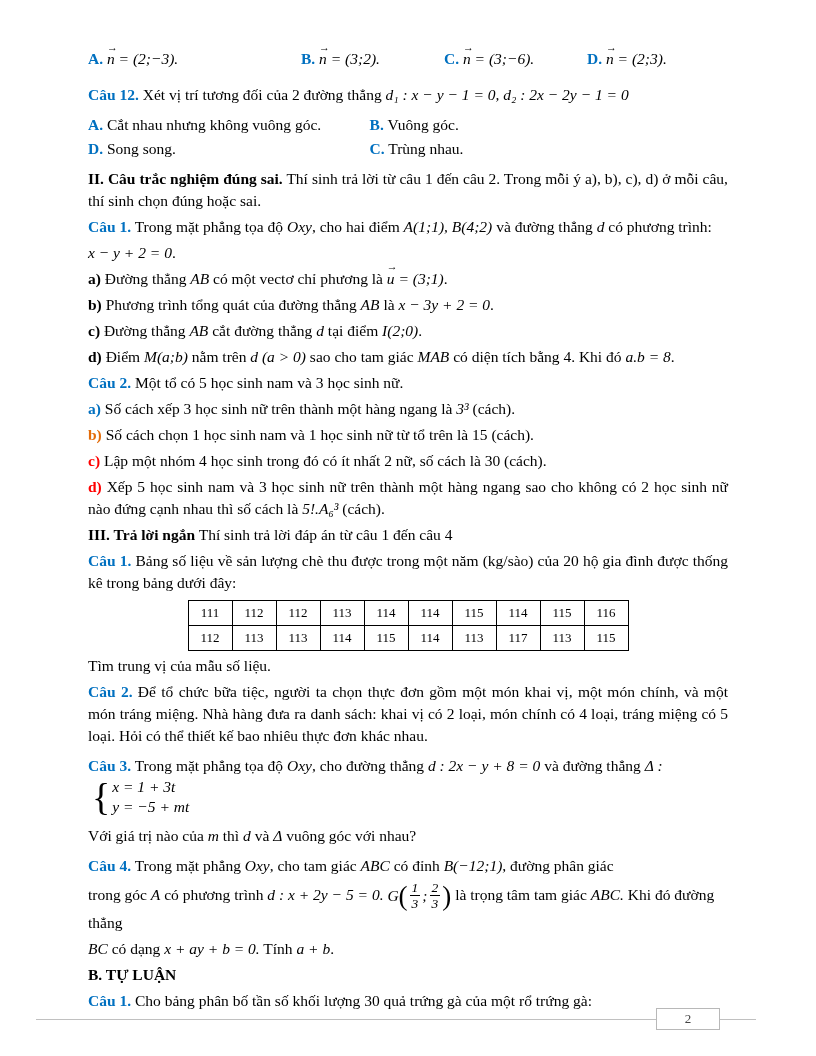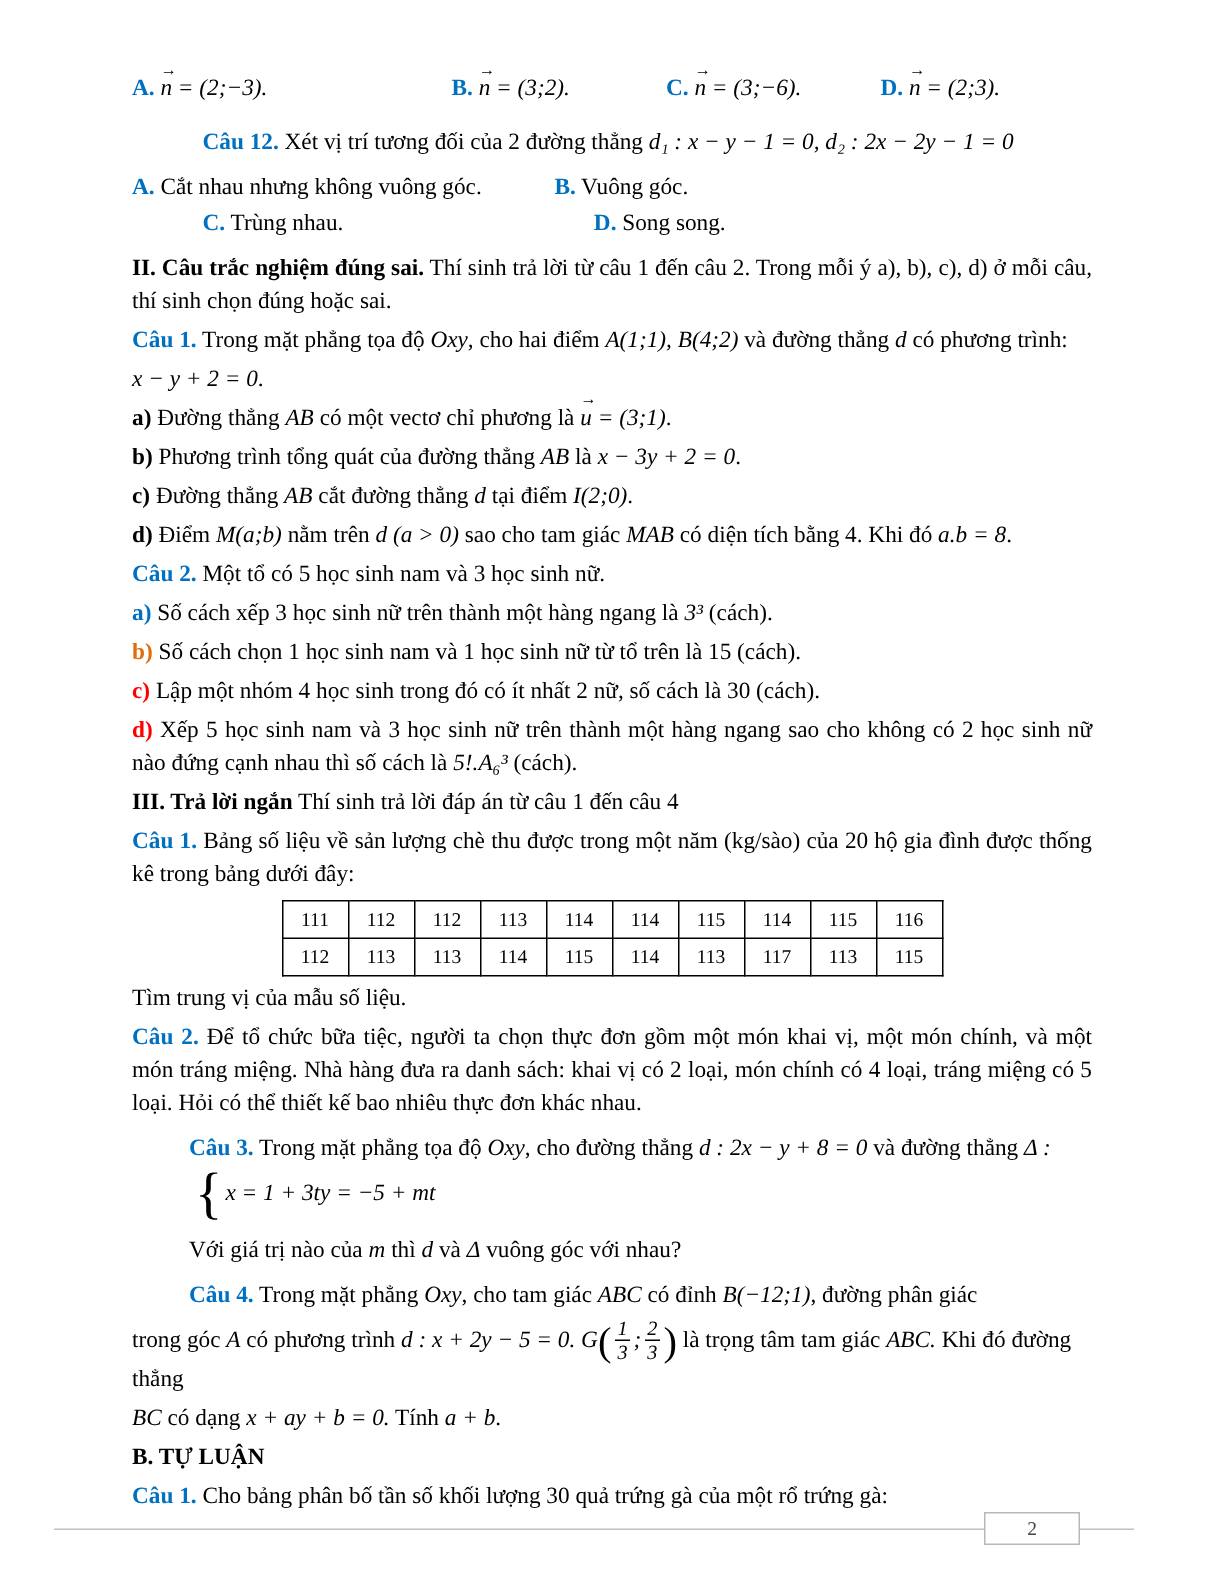--- a/index.html
+++ b/index.html
@@ -8,29 +8,29 @@
     font-family:"Liberation Serif",serif;font-size:15.5px;color:#000;text-decoration:underline;
   }
   .content{position:absolute;left:88px;top:50px;width:640px;}
   p{margin:0 0 4px 0;line-height:1.42;}
   .just{text-align:justify;}
   .math{font-style:italic;}
   .lbl{color:#0070C0;font-weight:bold;}
   b{font-weight:bold;}
   .row4{display:grid;grid-template-columns:213px 143px 143px 1fr;margin-bottom:16px;}
   .row2{display:grid;grid-template-columns:44% 56%;margin-bottom:6px;}
-  .mb10{margin-bottom:10px;margin-left:47px;}
-  .mt8{margin-top:8px;margin-left:38px;}
+  .mb10{margin-bottom:10px;}
+  .mt8{margin-top:8px;}
   .vec{position:relative;display:inline-block;font-style:italic;}
   .vec::after{content:"→";position:absolute;left:0;top:-0.8em;font-size:0.7em;font-style:normal;}
   .dtable{border-collapse:collapse;margin:6px auto 4px auto;}
   .dtable td{border:1px solid #000;width:43px;height:24px;text-align:center;font-size:13px;padding:0;}
   .sys{display:inline-flex;align-items:center;vertical-align:middle;margin-left:4px;}
   .sys .brace{font-size:38px;line-height:1;font-style:normal;font-weight:400;}
-  .sys .lines{display:inline-flex;font-style:italic;line-height:1.3;margin-left:2px;}
+  .sys .lines{display:inline-flex;flex-direction:column;font-style:italic;line-height:1.3;margin-left:2px;}
   .frac-wrap{display:inline-flex;align-items:center;vertical-align:middle;}
   .paren{font-size:27px;line-height:1;font-style:normal;}
   .frac{display:inline-flex;flex-direction:column;align-items:center;line-height:1.05;font-size:13.5px;font-style:italic;margin:0 2px;}
   .frac .den{border-top:1px solid #000;padding:1px 2px 0 2px;}
   .frac .num{padding:0 2px;}
   .footer{position:absolute;left:36px;right:36px;bottom:26px;display:flex;align-items:center;}
   .footer .fline{flex:1;border-top:1px solid #c0c0c0;height:0;}
   .footer .fline.short{flex:0 0 36px;}
   .pagebox{width:62px;height:20px;border:1px solid #b8b8b8;display:flex;align-items:center;justify-content:center;font-size:13px;color:#444;background:#fff;}
 </style>
@@ -46,22 +46,22 @@
       <span><b class="lbl">C.</b> <span class="math"><span class="vec">n</span><span> = (3;−6).</span></span></span>
       <span><b class="lbl">D.</b> <span class="math"><span class="vec">n</span><span> = (2;3).</span></span></span>
     </div>
 
     <p class="mb10"><b class="lbl">Câu 12.</b><span> Xét vị trí tương đối của 2 đường thẳng </span><span class="math">d₁ : x − y − 1 = 0, d₂ : 2x − 2y − 1 = 0</span></p>
     <div class="row2">
       <span><b class="lbl">A.</b><span> Cắt nhau nhưng không vuông góc.</span></span>
       <span><b class="lbl">B.</b><span> Vuông góc.</span></span>
     </div>
     <div class="row2 mb10">
+      <span><b class="lbl">D.</b><span> Song song.</span></span>
       <span><b class="lbl">C.</b><span> Trùng nhau.</span></span>
-      <span><b class="lbl">D.</b><span> Song song.</span></span>
     </div>
 
     <p class="just"><b>II. Câu trắc nghiệm đúng sai.</b><span> Thí sinh trả lời từ câu 1 đến câu 2. Trong mỗi ý a), b), c), d) ở mỗi câu, thí sinh chọn đúng hoặc sai.</span></p>
 
     <p><b class="lbl">Câu 1.</b><span> Trong mặt phẳng tọa độ </span><span class="math">Oxy</span><span>, cho hai điểm </span><span class="math">A(1;1), B(4;2)</span><span> và đường thẳng </span><span class="math">d</span><span> có phương trình:</span></p>
     <p><span class="math">x − y + 2 = 0</span><span>.</span></p>
 
     <p><b>a)</b><span> Đường thẳng </span><span class="math">AB</span><span> có một vectơ chỉ phương là </span><span class="math"><span class="vec">u</span><span> = (3;1)</span></span><span>.</span></p>
 
     <p><b>b)</b><span> Phương trình tổng quát của đường thẳng </span><span class="math">AB</span><span> là </span><span class="math">x − 3y + 2 = 0</span><span>.</span></p>

